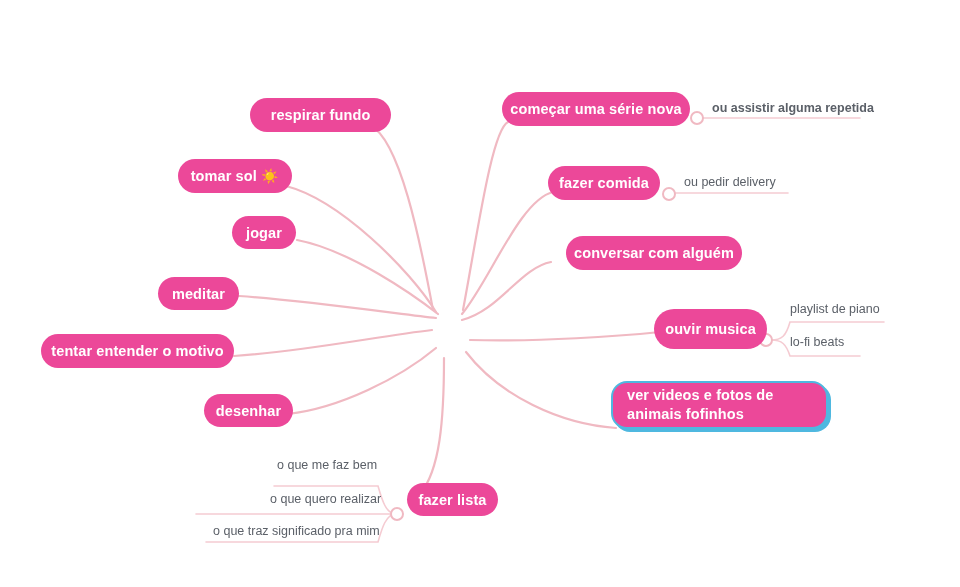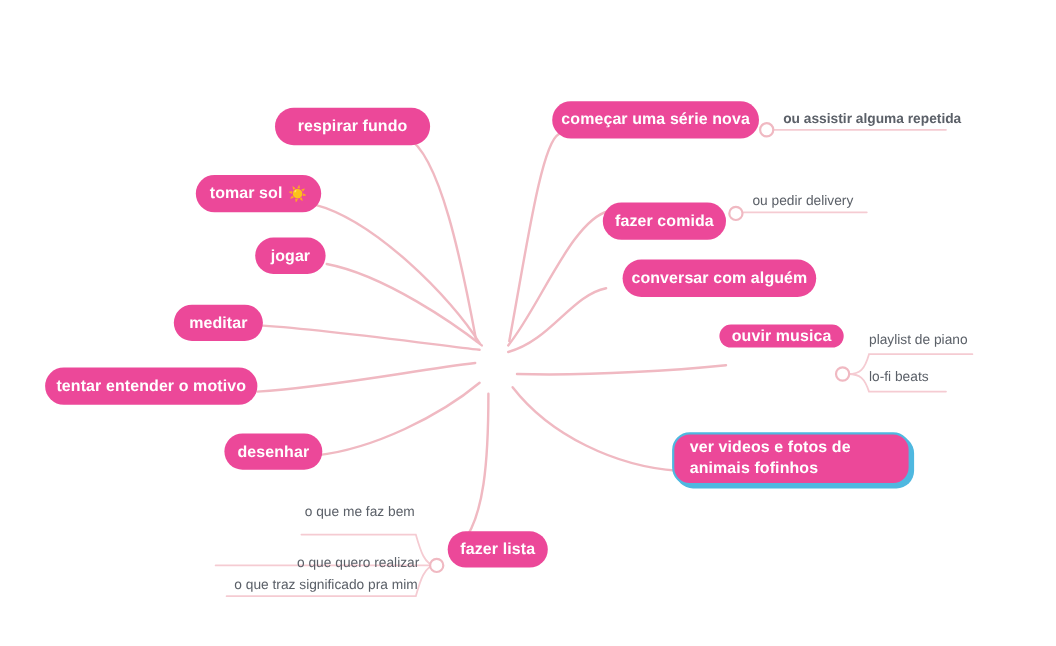--- a/index.html
+++ b/index.html
@@ -140,33 +140,33 @@
   </div>
 
   <div class="node" style="left:407px; top:483px; width:91px; height:33px;">
     <span>fazer lista</span>
   </div>
 
   <div class="node" style="left:502px; top:92px; width:188px; height:34px;">
     <span>começar uma série nova</span>
   </div>
 
-  <div class="node" style="left:548px; top:166px; width:112px; height:34px;margin-top:18px;">
+  <div class="node" style="left:548px; top:166px; width:112px; height:34px;">
     <span>fazer comida</span>
   </div>
 
   <div class="node" style="left:548px; top:236px; width:176px; height:34px;margin-left:18px;">
     <span>conversar com alguém</span>
   </div>
 
-  <div class="node" style="left:654px; top:295px; width:113px; height:21px;align-items:center;">
+  <div class="node" style="left:654px; top:309px; width:113px; height:40px;align-items:center;">
     <span>ouvir musica</span>
   </div>
 
-  <div class="node multiline selected" style="left:611px; top:381px; width:217px; height:48px;margin-top:12px;">
+  <div class="node multiline selected" style="left:611px; top:381px; width:217px; height:48px;">
     <span>ver videos e fotos de animais fofinhos</span>
   </div>
 
   <div class="sublabel" style="left:712px; top:101px;font-weight:bold;">
     <span>ou assistir alguma repetida</span>
   </div>
 
   <div class="sublabel" style="left:684px; top:175px;">
     <span>ou pedir delivery</span>
   </div>
@@ -176,21 +176,21 @@
   </div>
 
   <div class="sublabel" style="left:790px; top:335px;">
     <span>lo-fi beats</span>
   </div>
 
   <div class="sublabel" style="left:277px; top:458px;">
     <span>o que me faz bem</span>
   </div>
 
-  <div class="sublabel" style="left:270px; top:492px;margin-top:12px;">
+  <div class="sublabel" style="left:270px; top:492px;">
     <span>o que quero realizar</span>
   </div>
 
   <div class="sublabel" style="left:213px; top:524px;">
     <span>o que traz significado pra mim</span>
   </div>
 
 </div>
 
 </body></html>

